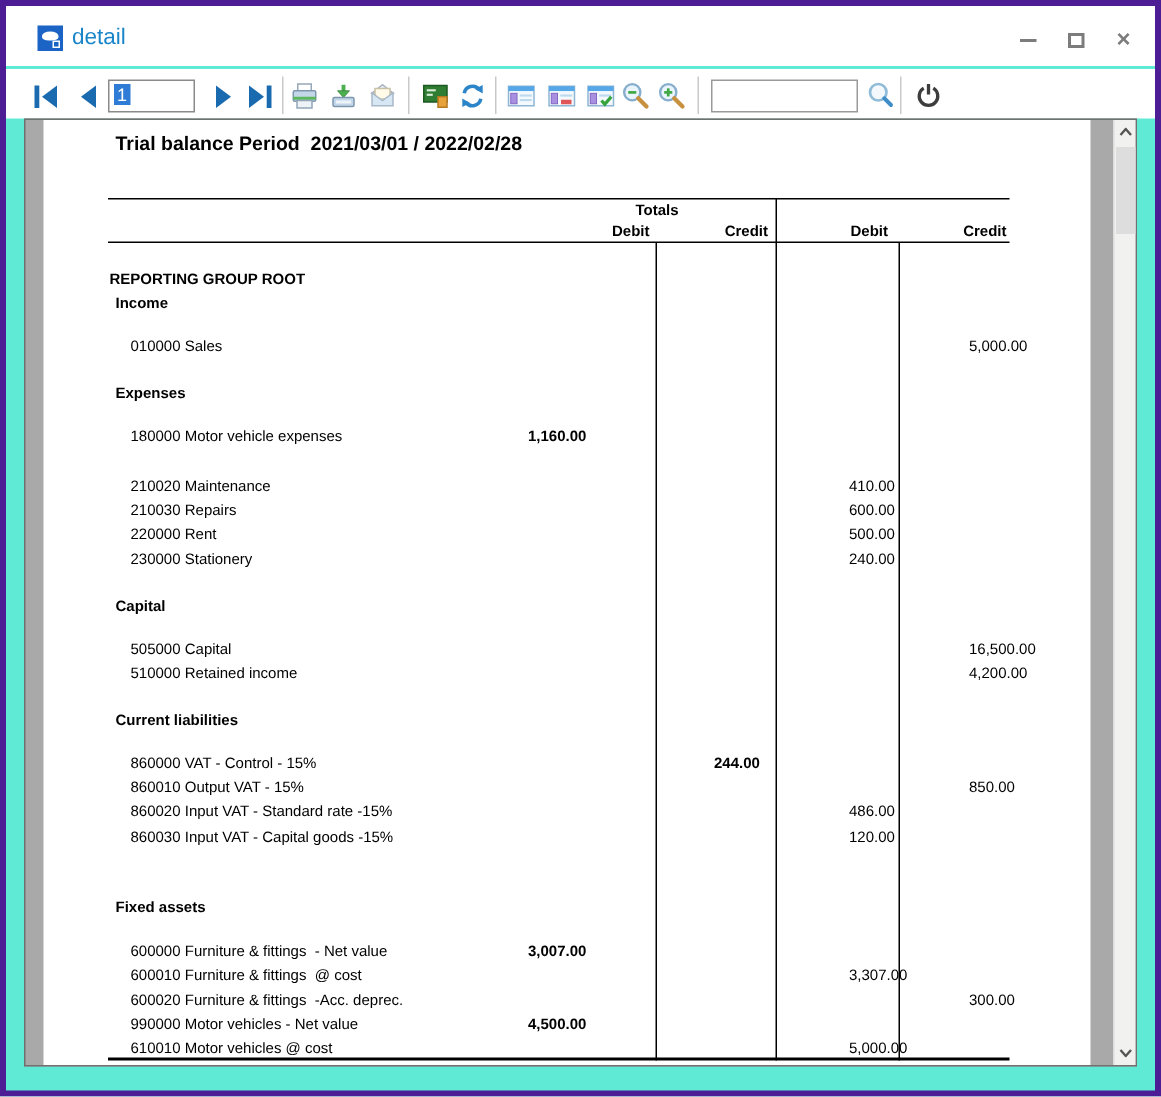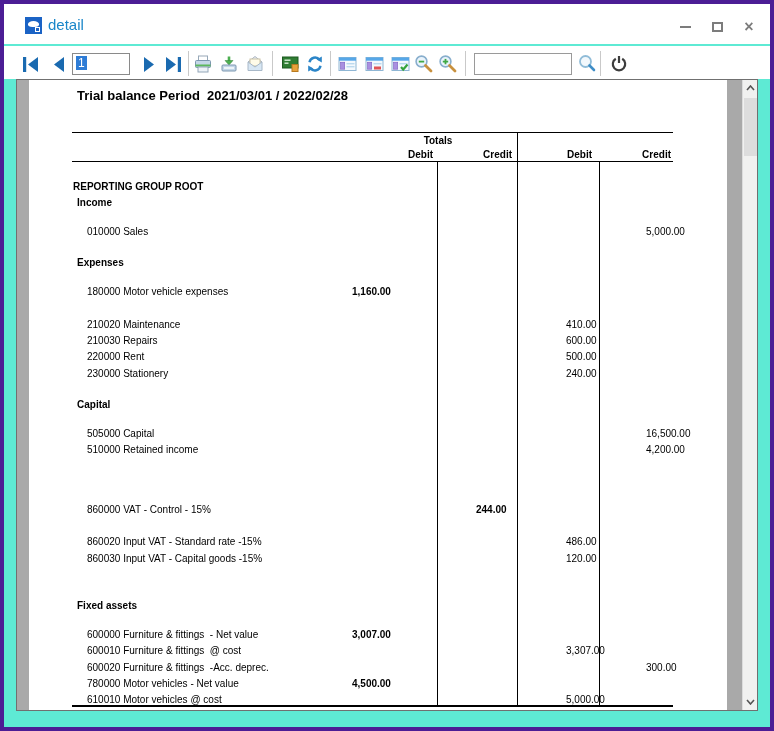--- a/index.html
+++ b/index.html
@@ -291,24 +291,31 @@
             <span class="lbl">Capital</span>
           </div>
           <div class="trow account" style="top: 344px;">
             <span class="lbl">505000 Capital</span>
             <span class="val c2">16,500.00</span>
           </div>
           <div class="trow account" style="top: 360px;">
             <span class="lbl">510000 Retained income</span>
             <span class="val c2">4,200.00</span>
           </div>
+          <div class="trow section" style="top: 391px;">
+            <span class="lbl">Current liabilities</span>
+          </div>
           <div class="trow account" style="top: 420px;">
             <span class="lbl">860000 VAT - Control - 15%</span>
             <span class="val tc">244.00</span>
           </div>
+          <div class="trow account" style="top: 436px;">
+            <span class="lbl">860010 Output VAT - 15%</span>
+            <span class="val c2">850.00</span>
+          </div>
           <div class="trow account" style="top: 452px;">
             <span class="lbl">860020 Input VAT - Standard rate -15%</span>
             <span class="val d2">486.00</span>
           </div>
           <div class="trow account" style="top: 469px;">
             <span class="lbl">860030 Input VAT - Capital goods -15%</span>
             <span class="val d2">120.00</span>
           </div>
           <div class="trow section" style="top: 516px;">
             <span class="lbl">Fixed assets</span>
@@ -319,21 +326,21 @@
           </div>
           <div class="trow account" style="top: 561px;">
             <span class="lbl">600010 Furniture &amp; fittings  @ cost</span>
             <span class="val d2">3,307.00</span>
           </div>
           <div class="trow account" style="top: 578px;">
             <span class="lbl">600020 Furniture &amp; fittings  -Acc. deprec.</span>
             <span class="val c2">300.00</span>
           </div>
           <div class="trow account" style="top: 594px;">
-            <span class="lbl">780000 Motor vehicles - Net value</span>
+            <span class="lbl">990000 Motor vehicles - Net value</span>
             <span class="val td">4,500.00</span>
           </div>
           <div class="trow account" style="top: 610px;">
             <span class="lbl">610010 Motor vehicles @ cost</span>
             <span class="val d2">5,000.00</span>
           </div>
         </div>
     </div>
 
     <div class="scrollbar">

